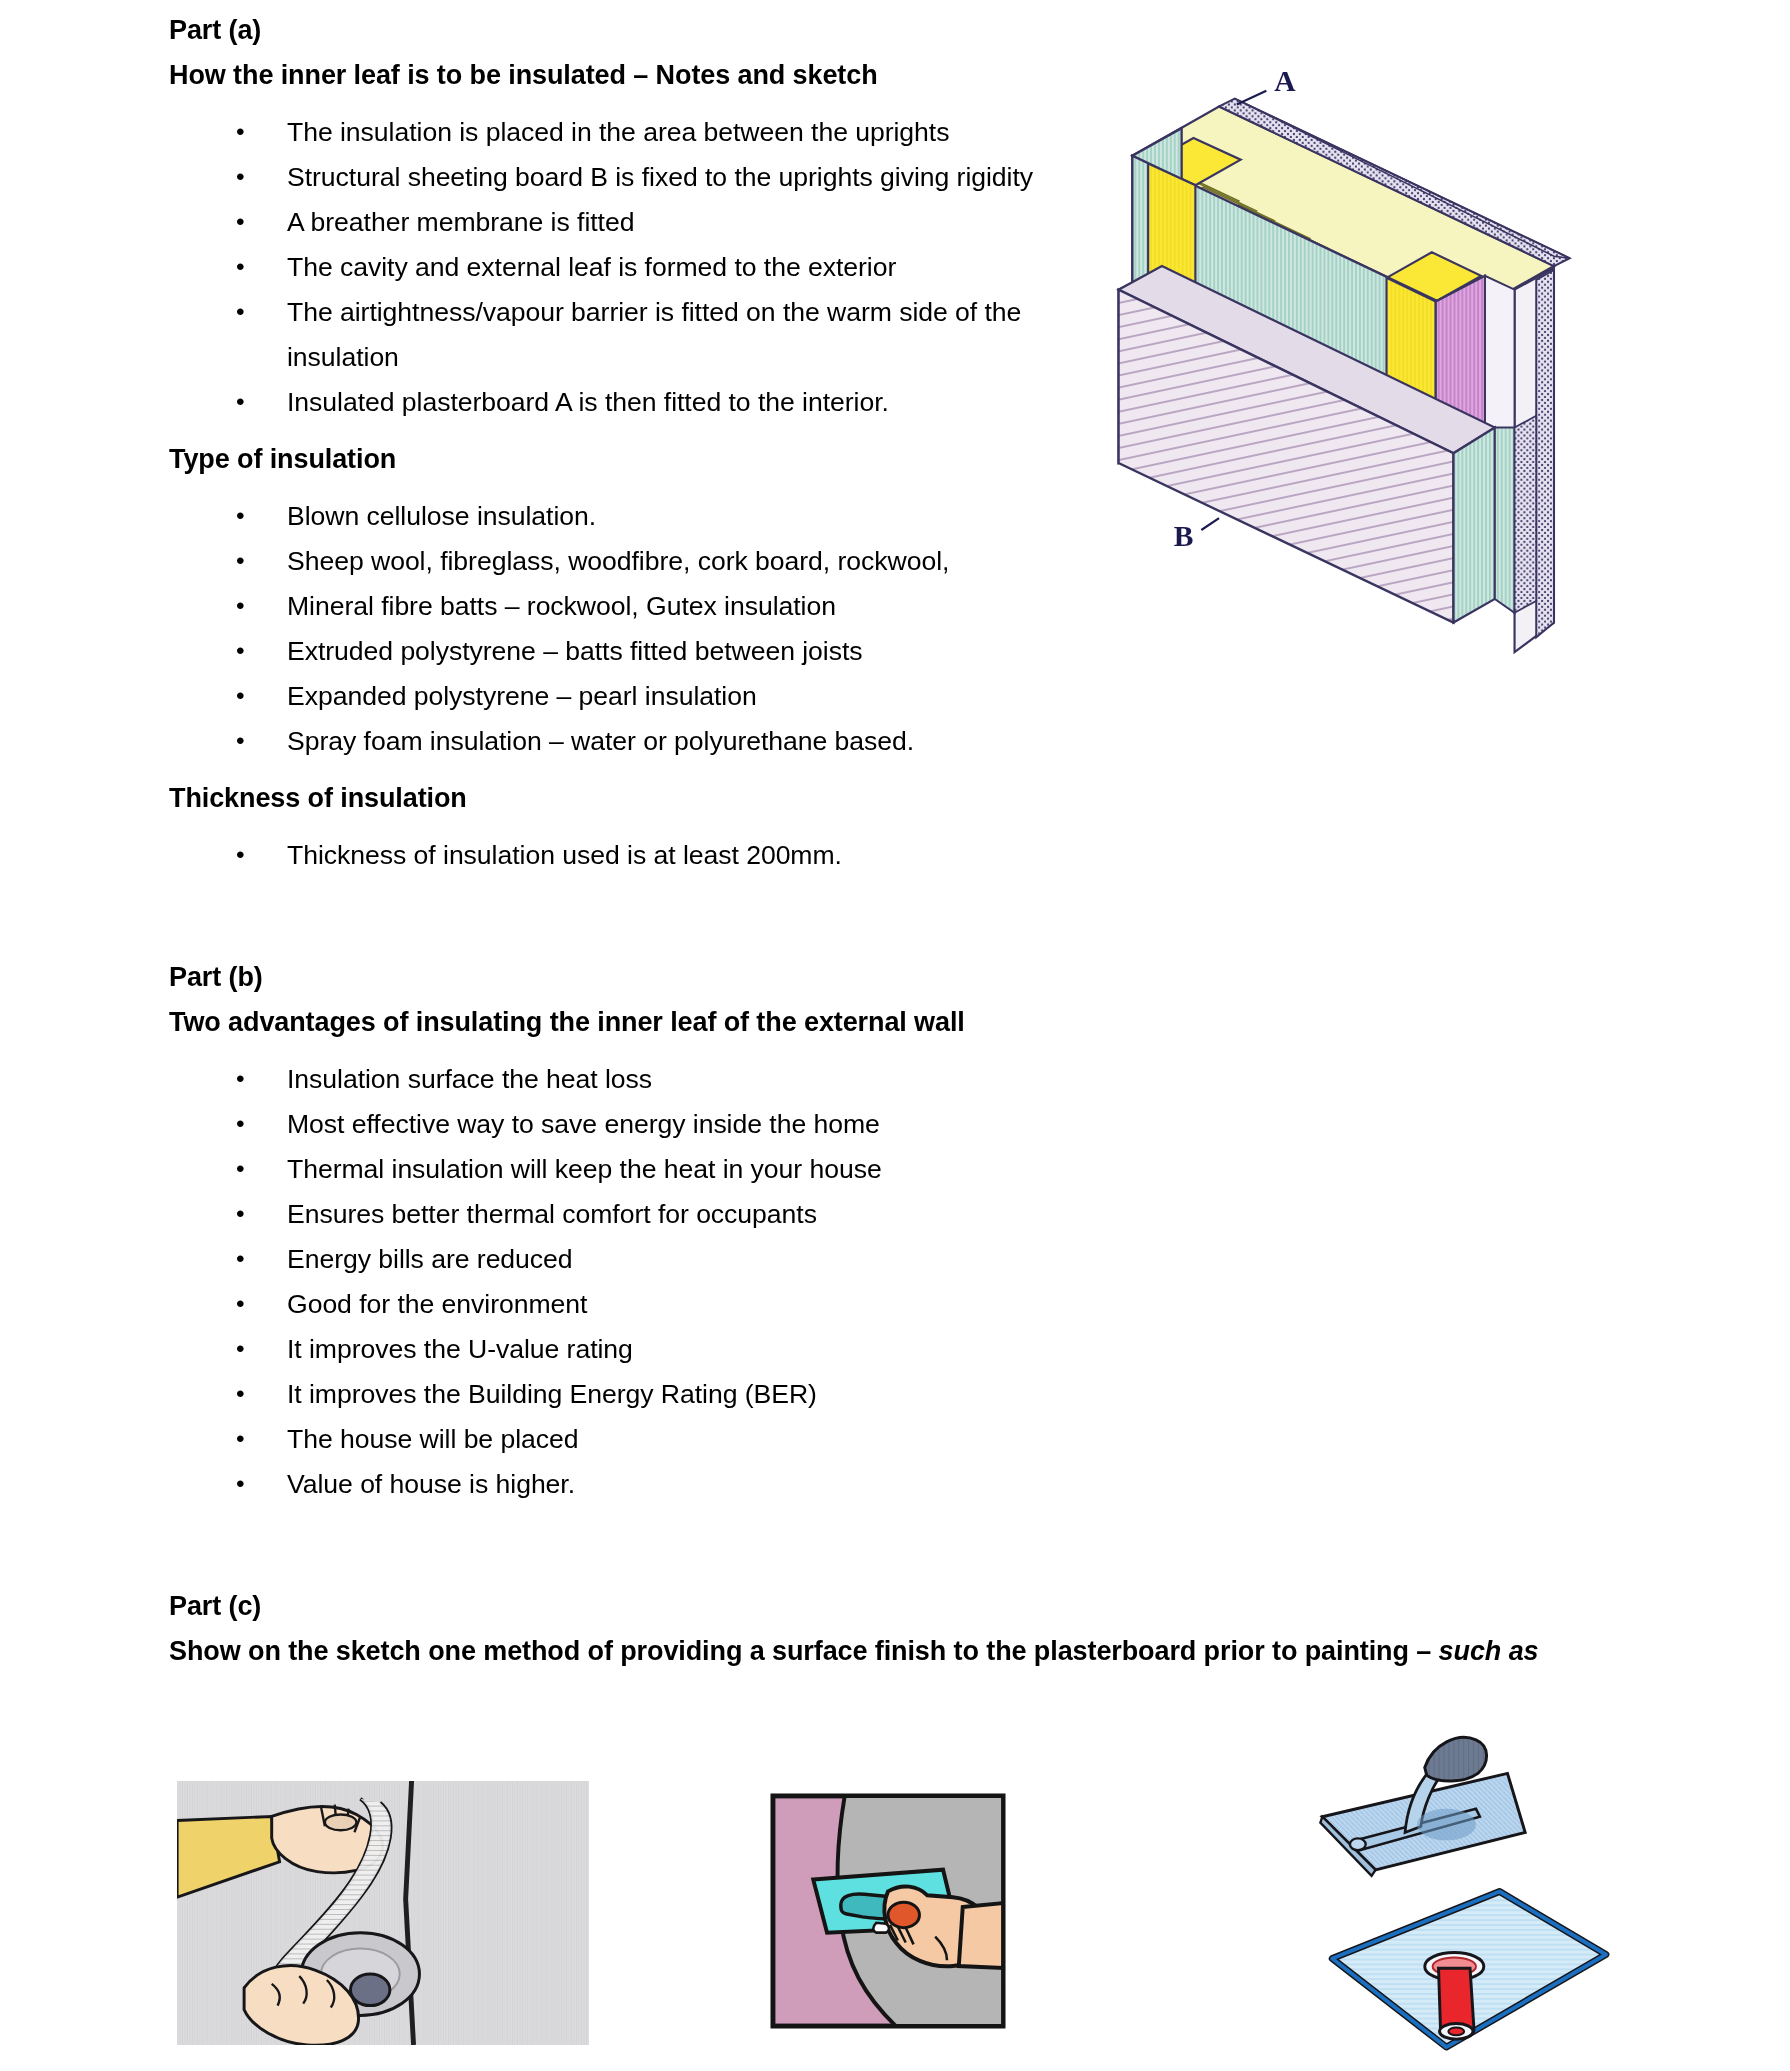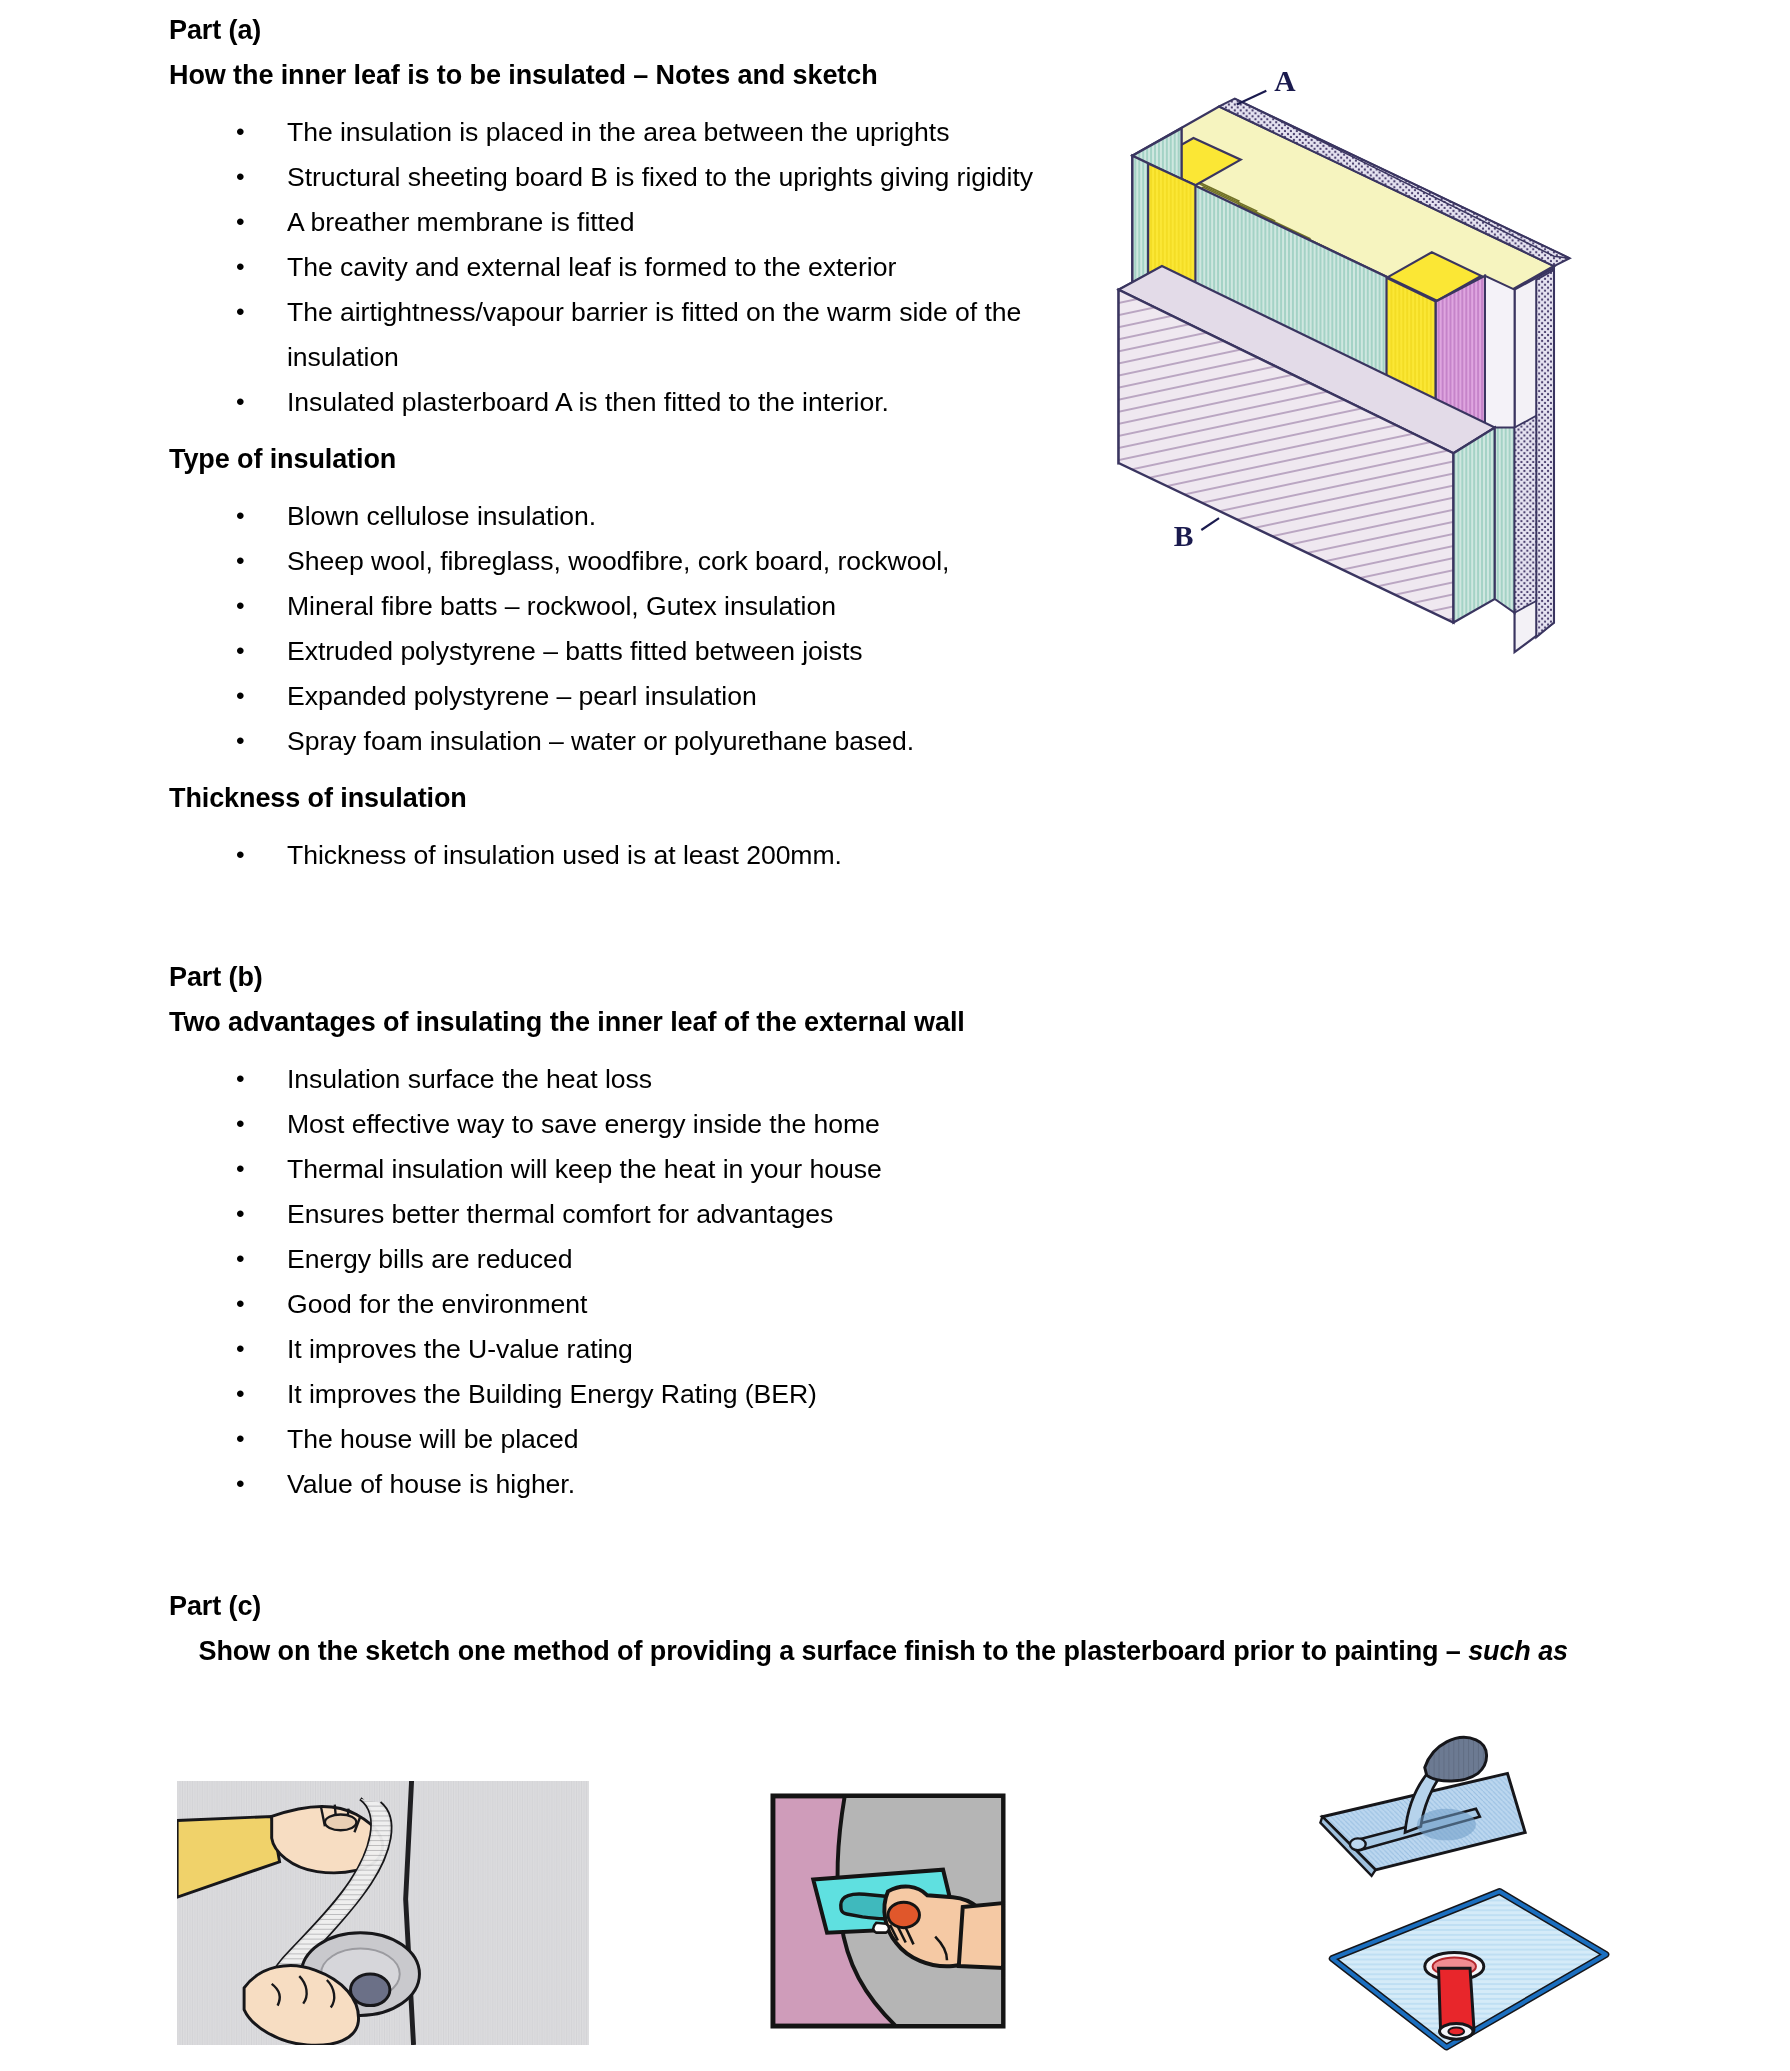--- a/index.html
+++ b/index.html
@@ -132,33 +132,33 @@
     </ul>
 
     <div class="gap-xl"></div>
 
     <div class="heading">Part (b)</div>
     <div class="heading">Two advantages of insulating the inner leaf of the external wall</div>
     <ul class="bullets">
       <li>Insulation surface the heat loss</li>
       <li>Most effective way to save energy inside the home</li>
       <li>Thermal insulation will keep the heat in your house</li>
-      <li>Ensures better thermal comfort for advantages</li>
+      <li>Ensures better thermal comfort for occupants</li>
       <li>Energy bills are reduced</li>
       <li>Good for the environment</li>
       <li>It improves the U-value rating</li>
       <li>It improves the Building Energy Rating (BER)</li>
       <li>The house will be placed</li>
       <li>Value of house is higher.</li>
     </ul>
 
     <div class="gap-xl"></div>
 
     <div class="heading">Part (c)</div>
-    <div class="heading wide" style="width:1399px;text-align:right;"><span>Show on the sketch one method of providing a surface finish to the plasterboard prior to painting – </span><span class="italic">such as</span></div>
+    <div class="heading wide" style="width:1399px;"><span>Show on the sketch one method of providing a surface finish to the plasterboard prior to painting – </span><span class="italic">such as</span></div>
   </div>
 
   <div class="wall-sketch">
     <svg viewBox="0 0 600 620" width="591" height="611" aria-hidden="true">
       <defs>
 
         <pattern id="hatchV" width="4" height="4" patternUnits="userSpaceOnUse">
           <rect width="4" height="4" fill="#cfe7e0"></rect>
           <line x1="1" y1="0" x2="1" y2="4" stroke="#63b39e" stroke-width="1.1" opacity="0.75"></line>
         </pattern>

